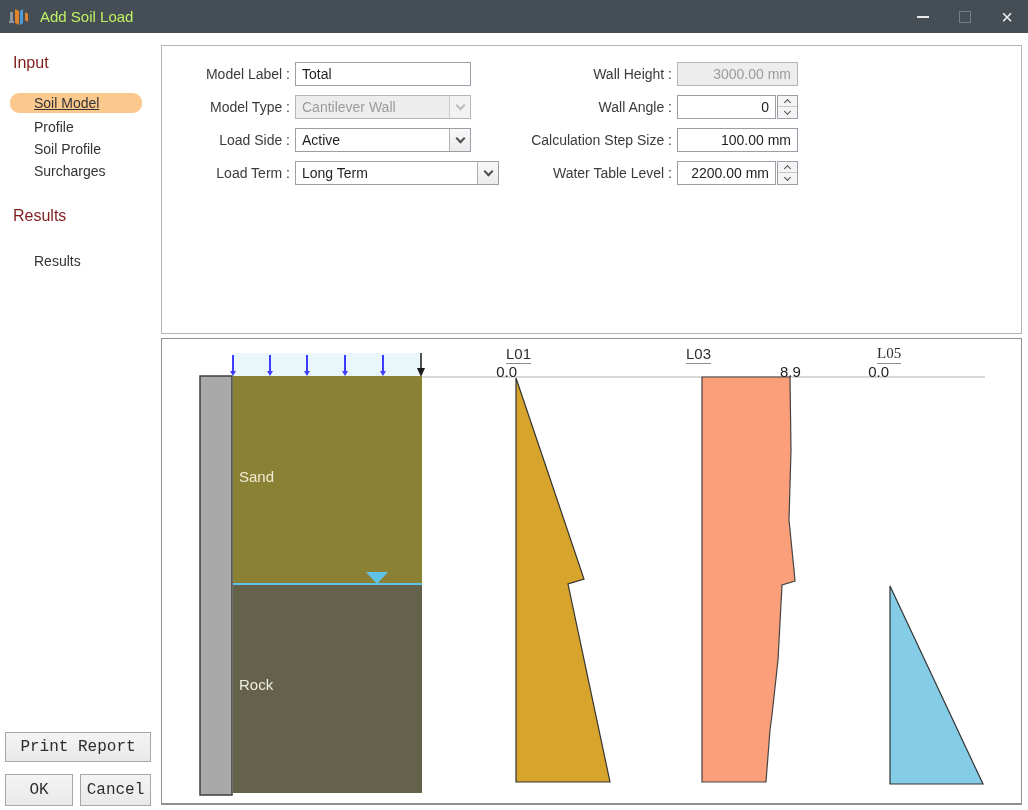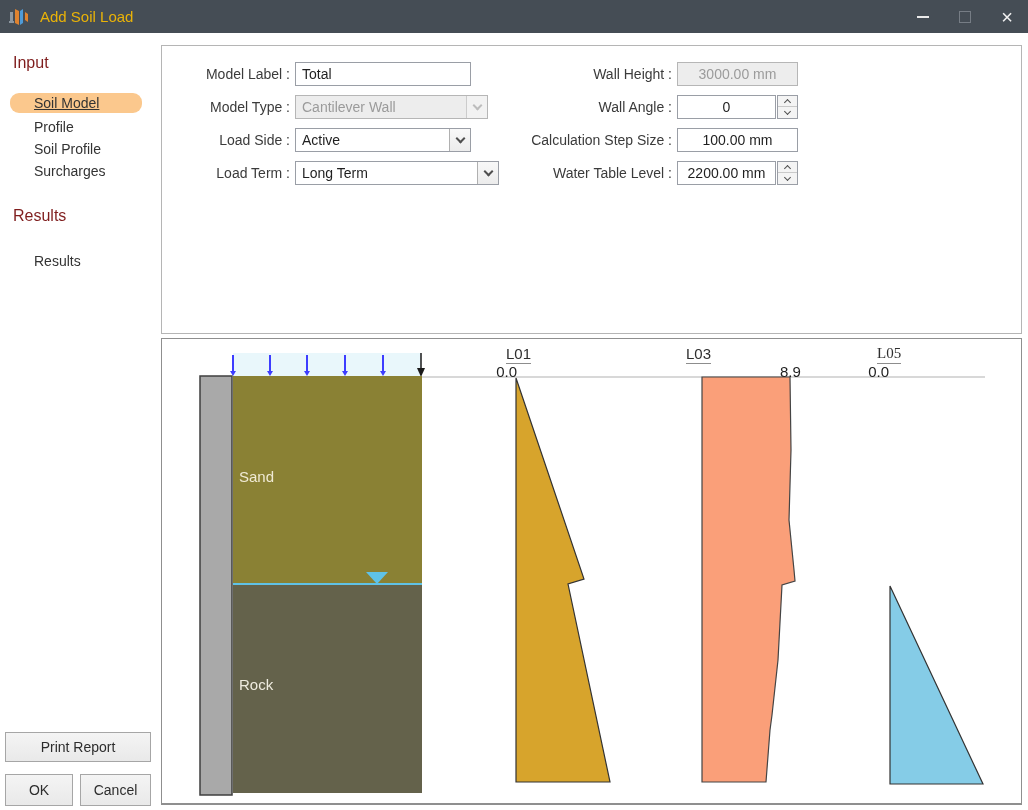--- a/index.html
+++ b/index.html
@@ -10,21 +10,21 @@
     background: #ffffff;
     overflow: hidden;
     color: #3b3b3b;
   }
   
   .titlebar {
     position: absolute; left: 0; top: 0; width: 1028px; height: 33px;
     background: #454d55; display: flex; align-items: center;
   }
   .titlebar .app-icon { margin-left: 8px; width: 24px; height: 20px; flex: 0 0 auto; }
-  .titlebar .title { color: #eab308; font-size: 15px; margin-left: 8px; flex: 1 1 auto; }
+  .titlebar .title { color: #bef264; font-size: 15px; margin-left: 8px; flex: 1 1 auto; }
   .win-btn {
     width: 42px; height: 33px; display: flex; align-items: center; justify-content: center;
     flex: 0 0 auto; cursor: default;
   }
   .min-glyph { width: 12px; height: 2px; background: #eaeaea; }
   .max-glyph { width: 12px; height: 12px; border: 1px solid #767d85; }
   .close-glyph { color: #f2f2f2; font-size: 20px; line-height: 20px; }
   
   .sidebar { position: absolute; left: 0; top: 33px; width: 161px; height: 777px; background: #fff; }
   .side-heading { position: absolute; left: 13px; font-size: 16px; color: #7f1d1d; }
@@ -42,21 +42,21 @@
     position: absolute; left: 161px; top: 338px; width: 861px; height: 467px;
     background: #fff; border: 1px solid #8f8f8f; border-bottom-width: 2px;
   }
   
   .frm-label { position: absolute; height: 24px; line-height: 24px; font-size: 14px; color: #3b3b3b; text-align: right; }
   .ctl {
     position: absolute; height: 24px; background: #fff; border: 1px solid #9a9ea6;
     font-size: 14px; line-height: 22px; color: #1f1f1f; display: flex;
   }
   .ctl .val { flex: 1 1 auto; padding: 0 6px; white-space: nowrap; overflow: hidden; }
-  .ctl.num .val { text-align: center; }
+  .ctl.num .val { text-align: right; }
   .ctl.disabled { background: #ededed; color: #9b9b9b; border-color: #b6b6b6; }
   .combo-btn {
     flex: 0 0 auto; width: 21px; border-left: 1px solid #b0b0b0;
     background: linear-gradient(#f8f8f8, #ececec);
     display: flex; align-items: center; justify-content: center;
   }
   .ctl.disabled .combo-btn { background: #f2f2f2; border-left-color: #cccccc; }
   .chev {
     width: 7px; height: 7px; border-right: 2px solid #4f4f4f; border-bottom: 2px solid #4f4f4f;
     transform: rotate(45deg); margin-top: -4px;
@@ -74,22 +74,22 @@
   
   .load-label {
     position: absolute; font-size: 15px; color: #2f2f2f;
     border-bottom: 1px solid #8d8d8d; padding-bottom: 1px;
   }
   .load-value { position: absolute; font-size: 15px; color: #1f1f1f; width: 36px; }
   .load-value.r { text-align: right; }
   
   .btn {
     position: absolute; border: 1px solid #a6a6a6; background: linear-gradient(#f4f4f4, #e9e9e9);
-    font-size: 14px; color: #2d2d2d; display: flex; align-items: center; justify-content: center;
-    font-family: Liberation Sans, sans-serif; cursor: default;
+    font-size: 16px; color: #2d2d2d; display: flex; align-items: center; justify-content: center;
+    font-family: Liberation Mono, monospace; cursor: default;
   }
   svg text { font-family: "Liberation Sans", "DejaVu Sans", sans-serif; }
 </style>
 </head>
 <body>
 
 <div class="titlebar">
   <svg class="app-icon" viewBox="0 0 24 20">
     <rect x="2" y="5" width="3" height="11" fill="#8d97a0"></rect>
     <rect x="1" y="14" width="5" height="2" fill="#8d97a0"></rect>
@@ -122,21 +122,21 @@
 <div class="panel-top"></div>
 
 <div class="frm-label" style="left:170px; top:62px;  width:120px;">Model Label :</div>
 <div class="frm-label" style="left:170px; top:95px;  width:120px;">Model Type :</div>
 <div class="frm-label" style="left:170px; top:128px; width:120px;">Load Side :</div>
 <div class="frm-label" style="left:170px; top:161px; width:120px;">Load Term :</div>
 
 <div class="ctl" style="left:295px; top:62px; width:176px;align-items:center;">
   <span class="val">Total</span>
 </div>
-<div class="ctl disabled" style="left:295px; top:95px; width:193px;gap:31px;">
+<div class="ctl disabled" style="left:295px; top:95px; width:176px;gap:31px;">
   <span class="val">Cantilever Wall</span>
   <span class="combo-btn">
       <i class="chev"></i>
     </span>
 </div>
 <div class="ctl" style="left:295px; top:128px; width:176px;">
   <span class="val">Active</span>
   <span class="combo-btn">
       <i class="chev"></i>
     </span>

